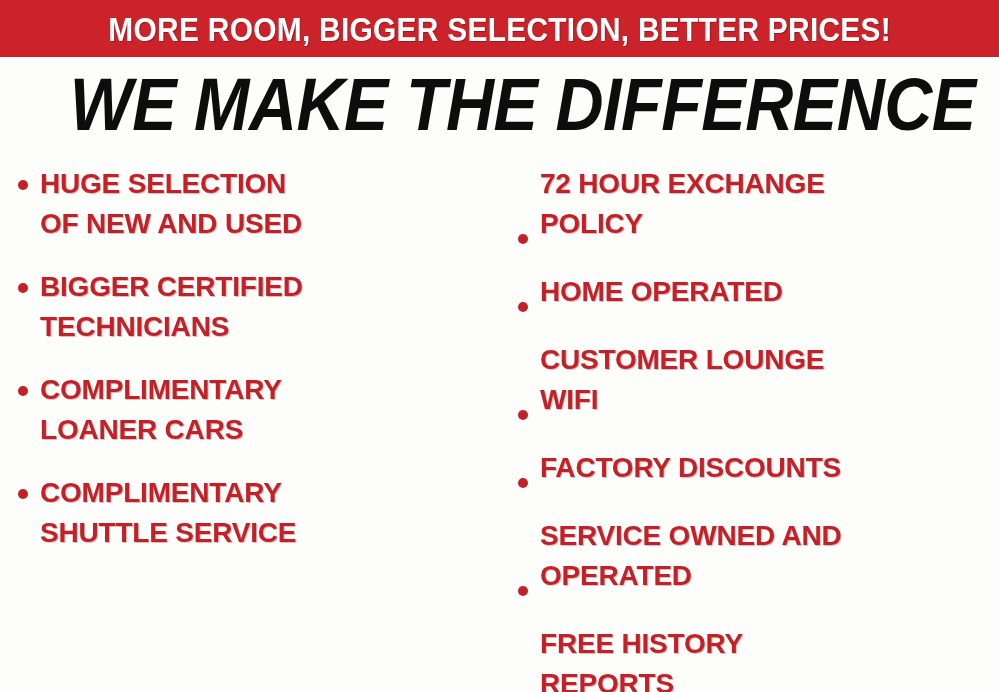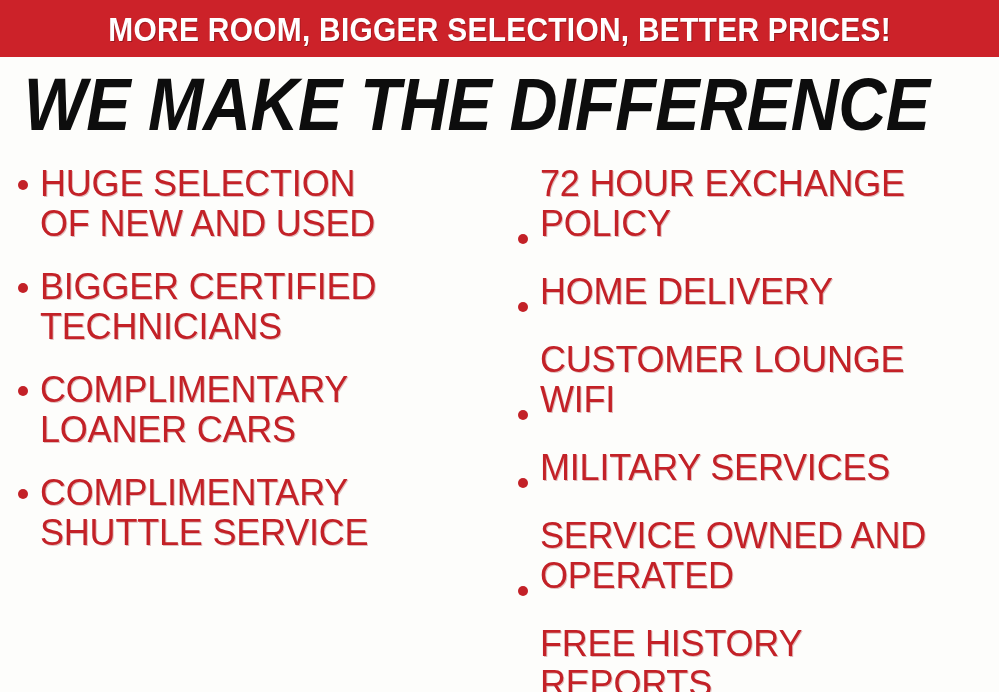--- a/index.html
+++ b/index.html
@@ -51,21 +51,21 @@
 
   
   .headline-wrap {
     position: absolute;
     left: 0;
     top: 66px;
     width: 999px;
     height: 78px;
     display: flex;
     align-items: center;
-    justify-content: flex-start;
+    justify-content: flex-end;
     overflow: hidden;
   }
   .headline {
     color: #0d0d0d;
     font-family: "Liberation Sans Narrow", "Liberation Sans", sans-serif;
     font-weight: bold;
     font-style: italic;
     font-size: 70px;
     line-height: 1;
     white-space: nowrap;
@@ -112,22 +112,22 @@
     width: 10px;
     height: 10px;
     border-radius: 50%;
     background: #c32127;
     margin-top: 16px;
     margin-right: 12px;
   }
   .bullet-text {
     color: #c32127;
     font-family: "Liberation Sans", sans-serif;
-    font-weight: normal;
-    font-size: 36px;
+    font-weight: bold;
+    font-size: 28px;
     line-height: 40px;
     letter-spacing: -0.2px;
     text-shadow: 1px 1px 0 rgba(150, 20, 25, 0.28);
     white-space: pre-line;
   }
 </style>
 </head>
 <body>
 
 <div class="billboard">
@@ -166,30 +166,30 @@
     </div>
 
     <div class="column column-right">
       <div class="bullet-item">
         <span class="bullet-dot"></span>
         <span class="bullet-text">72 HOUR EXCHANGE
 POLICY</span>
       </div>
       <div class="bullet-item">
         <span class="bullet-dot"></span>
-        <span class="bullet-text">HOME DELIVERY</span>
+        <span class="bullet-text">HOME OPERATED</span>
       </div>
       <div class="bullet-item">
         <span class="bullet-dot"></span>
         <span class="bullet-text">CUSTOMER LOUNGE
 WIFI</span>
       </div>
       <div class="bullet-item">
         <span class="bullet-dot"></span>
-        <span class="bullet-text">MILITARY SERVICES</span>
+        <span class="bullet-text">FACTORY DISCOUNTS</span>
       </div>
       <div class="bullet-item">
         <span class="bullet-dot"></span>
         <span class="bullet-text">SERVICE OWNED AND
 OPERATED</span>
       </div>
       <div class="bullet-item">
         <span class="bullet-dot"></span>
         <span class="bullet-text">FREE HISTORY
 REPORTS</span>

